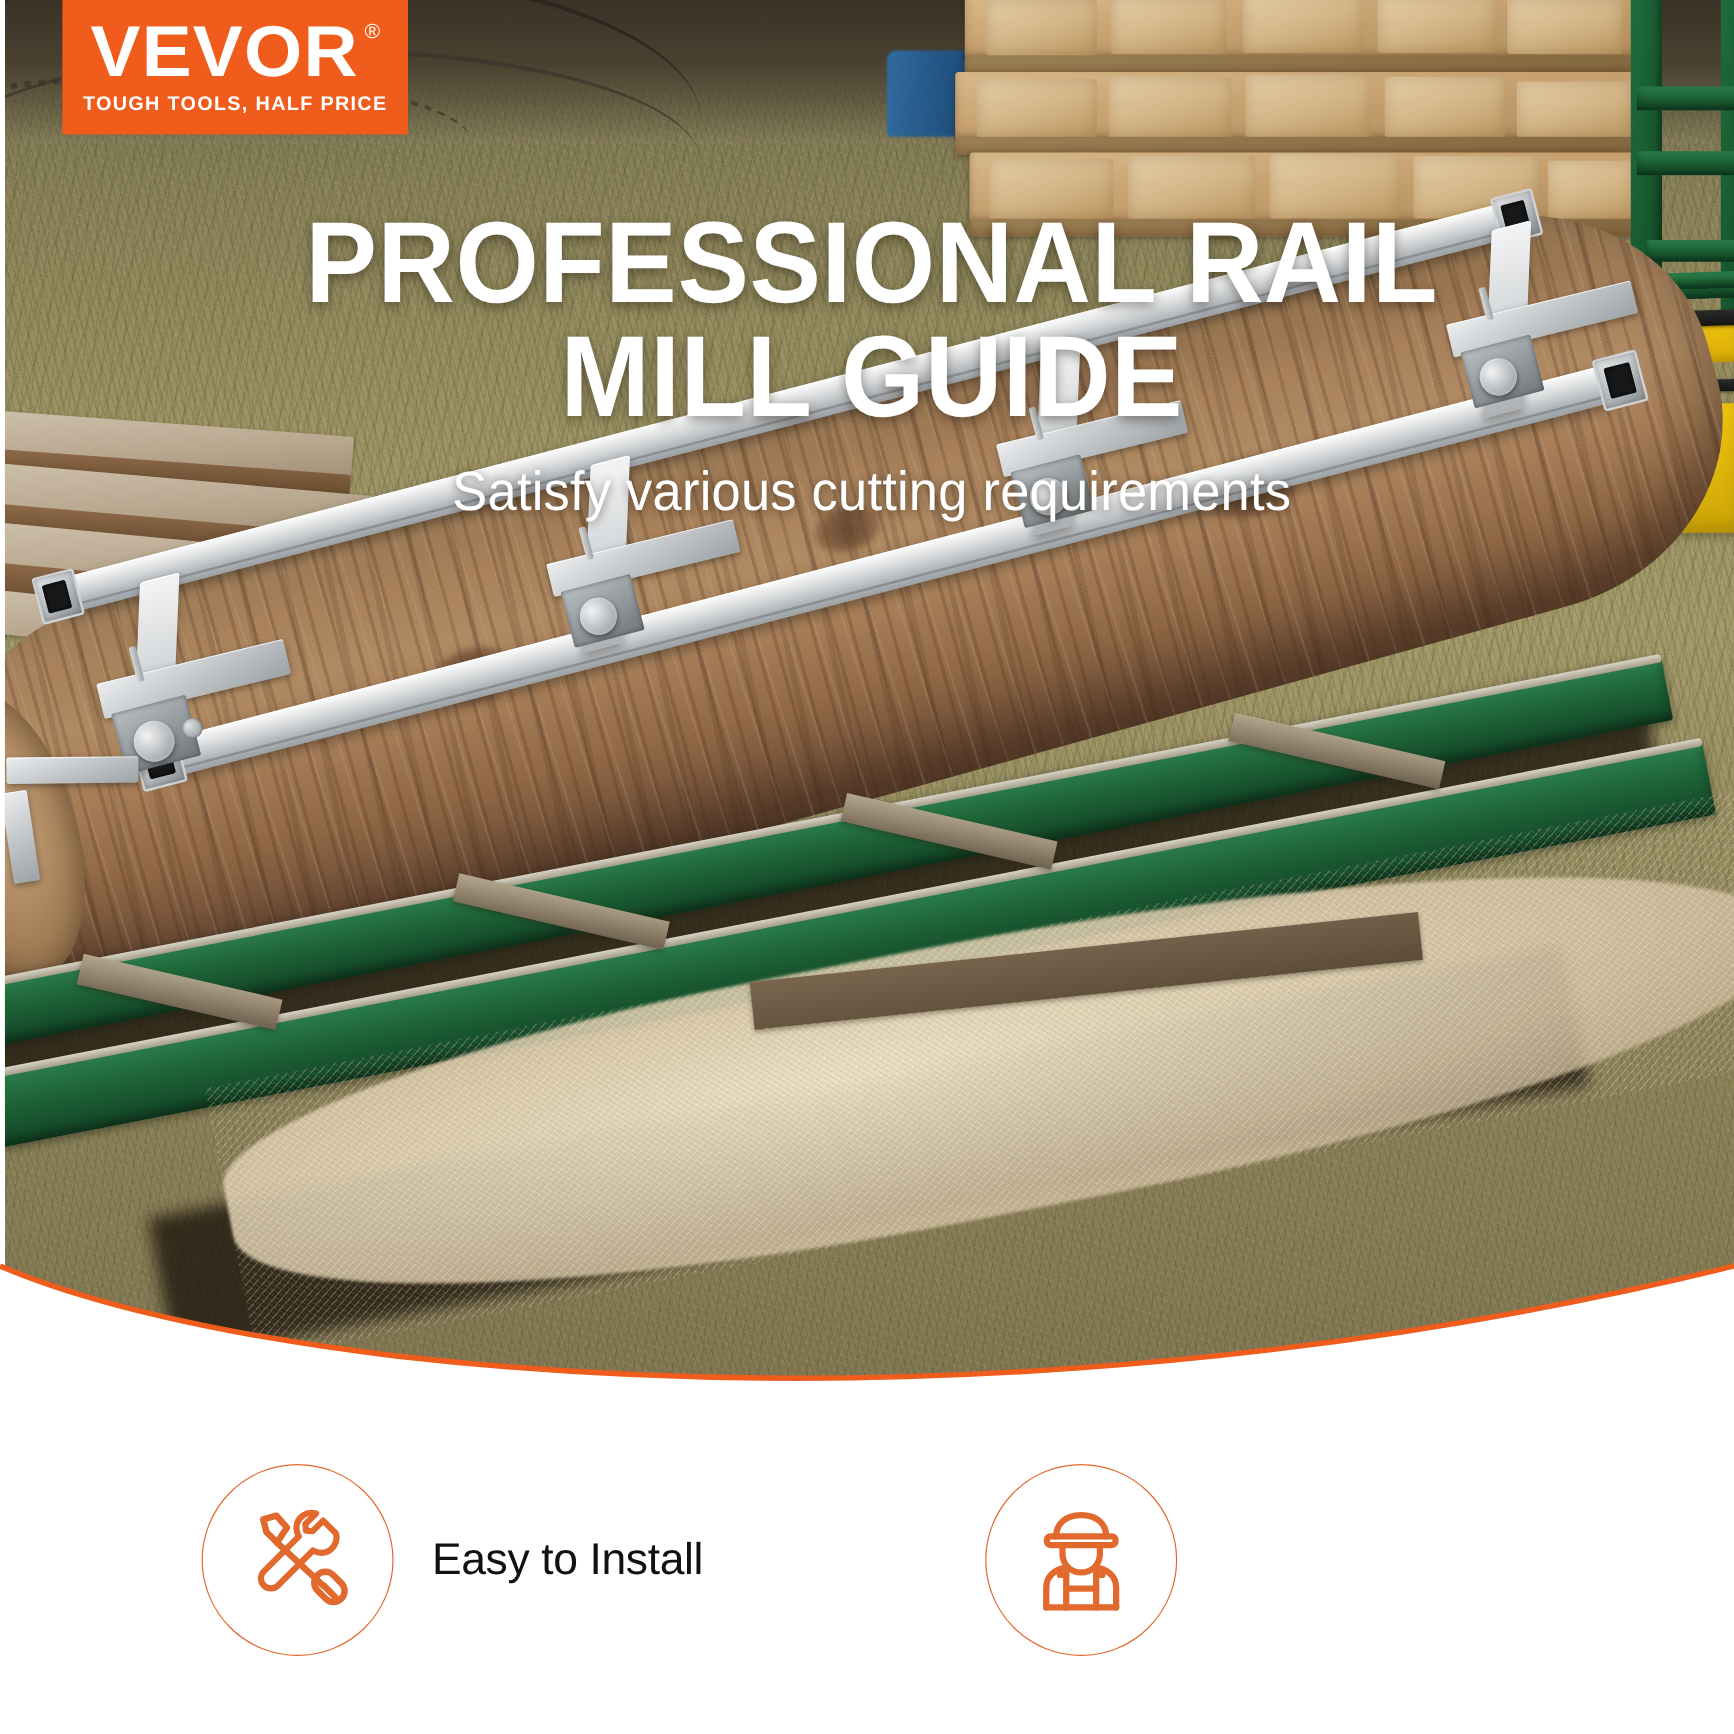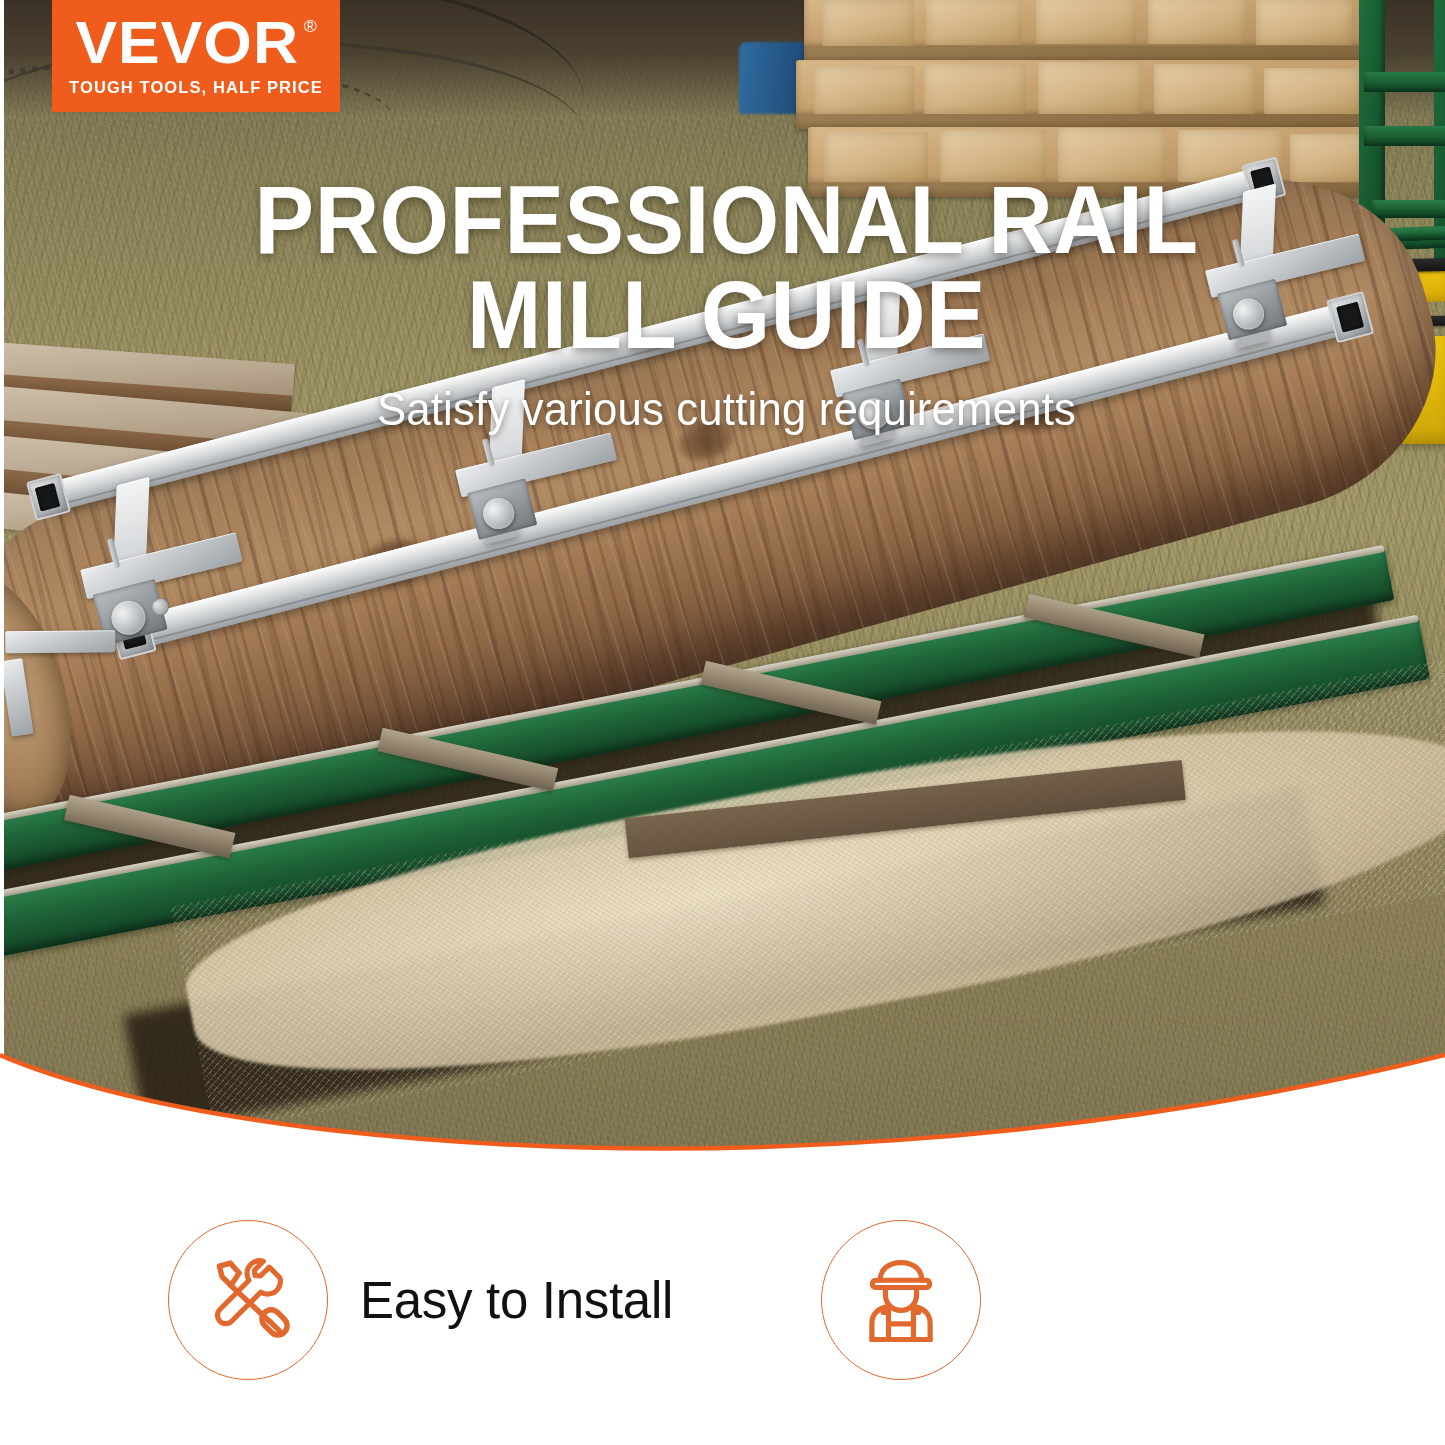--- a/index.html
+++ b/index.html
@@ -299,21 +299,21 @@
   }
   .feature.f1{ padding-left:168px; }
   .feature.f2{ padding-left:28px; }
   .feat-circle{
     width:160px; height:160px; border-radius:50%;
     border:1.6px solid #E2692E; flex:0 0 auto;
     display:flex; align-items:center; justify-content:center;
   }
   .feat-label{
     font-family:"Liberation Sans", sans-serif;
-    font-size:51px; color:#111; white-space:nowrap; letter-spacing:-.3px;
+    font-size:37px; color:#111; white-space:nowrap; letter-spacing:-.3px;
   }
 </style>
 </head>
 <body>
 
 <div id="photo-stage">
   <div class="photo-clip">
     <div class="scene">
 
       <div class="ground"></div>

